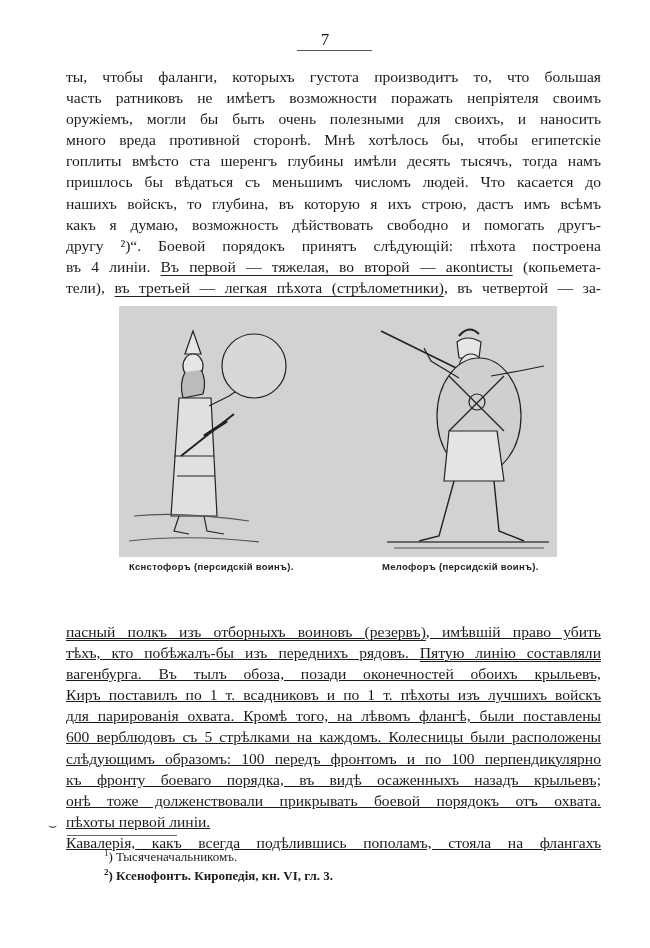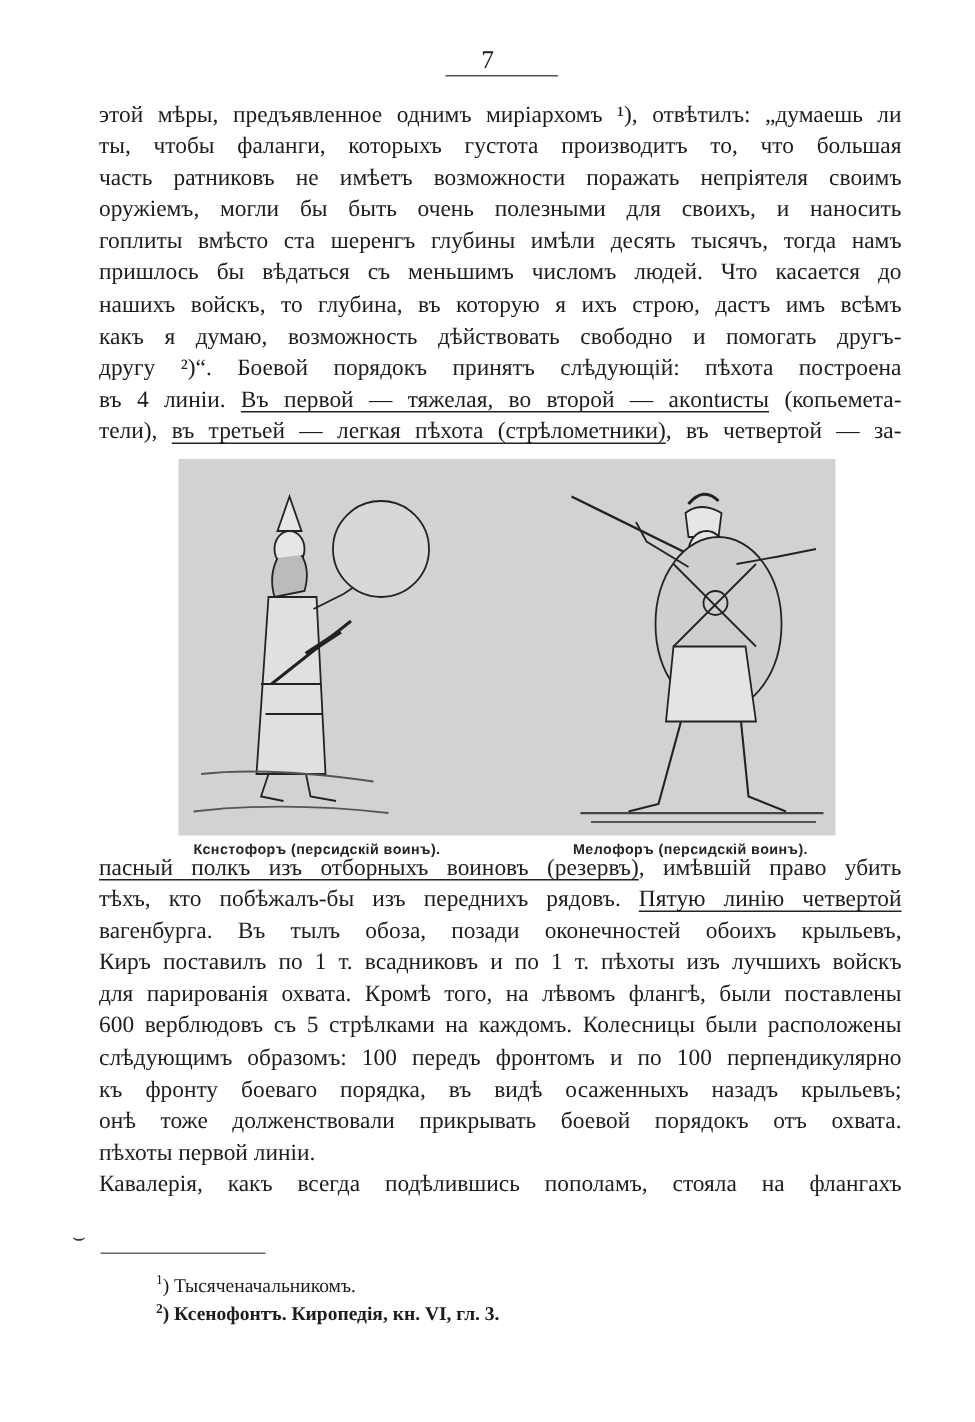--- a/index.html
+++ b/index.html
@@ -2,45 +2,45 @@
 <html><head>
   <meta charset="utf-8">
   <style>
     html, body { margin: 0; padding: 0; background: #ffffff; }
     body { width: 650px; height: 948px; position: relative; overflow: hidden; font-family: "Liberation Serif", "DejaVu Serif", serif; color: #1c1c1c; }
     .page-number { position: absolute; top: 30px; left: 0; width: 650px; text-align: center; font-size: 17px; line-height: 20px; }
     .page-number-rule { position: absolute; top: 50px; left: 297px; width: 75px; height: 0; border-top: 1px solid #555; }
     .text-block { position: absolute; left: 66px; width: 535px; font-size: 15.6px; line-height: 21.1px; text-align: justify; text-align-last: justify; }
     .text-block .line { display: block; white-space: nowrap; text-align: justify; text-align-last: justify; height: 21.1px; overflow: visible; }
     #block-top { top: 66px; }
-    #block-bottom { top: 568px; }
+    #block-bottom { top: 621px; text-decoration: underline; }
     .underline { text-decoration: underline; text-decoration-color: #222; text-decoration-thickness: 1px; text-underline-offset: 3px; }
     .figure { position: absolute; left: 119px; top: 306px; width: 438px; height: 251px; background: #d2d2d2; }
     .figure svg { position: absolute; left: 0; top: 0; }
     .caption { position: absolute; top: 561px; font-family: "Liberation Sans", "DejaVu Sans", sans-serif; font-weight: bold; font-size: 9.5px; letter-spacing: 0.3px; color: #222; }
     #caption-left { left: 129px; }
     #caption-right { left: 382px; text-align: center; }
     .footnote-rule { position: absolute; top: 835px; left: 67px; width: 110px; border-top: 1px solid #666; }
     .footnote { position: absolute; left: 104px; font-size: 13px; line-height: 17px; }
     #fn1 { top: 845px; }
     #fn2 { top: 864px; font-weight: bold; }
     .fn-mark { font-size: 9px; vertical-align: super; }
     .margin-mark { position: absolute; left: 48px; top: 818px; font-size: 14px; color: #333; }
   </style>
 </head>
 <body>
 
 <div class="page-number">7</div>
 <div class="page-number-rule"></div>
 
 <div id="block-top" class="text-block">
-  <span class="line">этой мѣры, предъявленное однимъ миріархомъ ¹), отвѣтилъ: „думаешь ли</span>
   <span class="line">ты, чтобы фаланги, которыхъ густота производитъ то, что большая</span>
   <span class="line">часть ратниковъ не имѣетъ возможности поражать непріятеля своимъ</span>
   <span class="line">оружіемъ, могли бы быть очень полезными для своихъ, и наносить</span>
+  <span class="line">много вреда противной сторонѣ. Мнѣ хотѣлось бы, чтобы египетскіе</span>
   <span class="line">гоплиты вмѣсто ста шеренгъ глубины имѣли десять тысячъ, тогда намъ</span>
   <span class="line">пришлось бы вѣдаться съ меньшимъ числомъ людей. Что касается до</span>
   <span class="line">нашихъ войскъ, то глубина, въ которую я ихъ строю, дастъ имъ всѣмъ</span>
   <span class="line">какъ я думаю, возможность дѣйствовать свободно и помогать другъ-</span>
   <span class="line">другу ²)“. Боевой порядокъ принятъ слѣдующій: пѣхота построена</span>
   <span class="line"><span>въ 4 линіи. </span><span class="underline">Въ первой — тяжелая, во второй — акontисты</span><span> (копьемета-</span></span>
   <span class="line"><span>тели), </span><span class="underline">въ третьей — легкая пѣхота (стрѣлометники)</span><span>, въ четвертой — за-</span></span>
 </div>
 
 <div class="figure">
@@ -80,21 +80,21 @@
       <path d="M268 236 L430 236" stroke="#444" stroke-width="1.5"></path>
       <path d="M275 242 L425 242" stroke="#555"></path>
     </g>
   </svg>
 </div>
 <div id="caption-left" class="caption">Кснстофоръ (персидскій воинъ).</div>
 <div id="caption-right" class="caption">Мелофоръ (персидскій воинъ).</div>
 
 <div id="block-bottom" class="text-block">
   <span class="line"><span class="underline">пасный полкъ изъ отборныхъ воиновъ (резервъ)</span><span>, имѣвшій право убить</span></span>
-  <span class="line"><span>тѣхъ, кто побѣжалъ-бы изъ переднихъ рядовъ. </span><span class="underline">Пятую линію четвертой</span></span>
+  <span class="line"><span>тѣхъ, кто побѣжалъ-бы изъ переднихъ рядовъ. </span><span class="underline">Пятую линію составляли</span></span>
   <span class="line">вагенбурга. Въ тылъ обоза, позади оконечностей обоихъ крыльевъ,</span>
   <span class="line">Киръ поставилъ по 1 т. всадниковъ и по 1 т. пѣхоты изъ лучшихъ войскъ</span>
   <span class="line">для парированія охвата. Кромѣ того, на лѣвомъ флангѣ, были поставлены</span>
   <span class="line">600 верблюдовъ съ 5 стрѣлками на каждомъ. Колесницы были расположены</span>
   <span class="line">слѣдующимъ образомъ: 100 передъ фронтомъ и по 100 перпендикулярно</span>
   <span class="line">къ фронту боеваго порядка, въ видѣ осаженныхъ назадъ крыльевъ;</span>
   <span class="line">онѣ тоже долженствовали прикрывать боевой порядокъ отъ охвата.</span>
   <span class="line" style="text-align-last:left;">пѣхоты первой линіи.</span>
   <span class="line">Кавалерія, какъ всегда подѣлившись пополамъ, стояла на флангахъ</span>
 </div>

